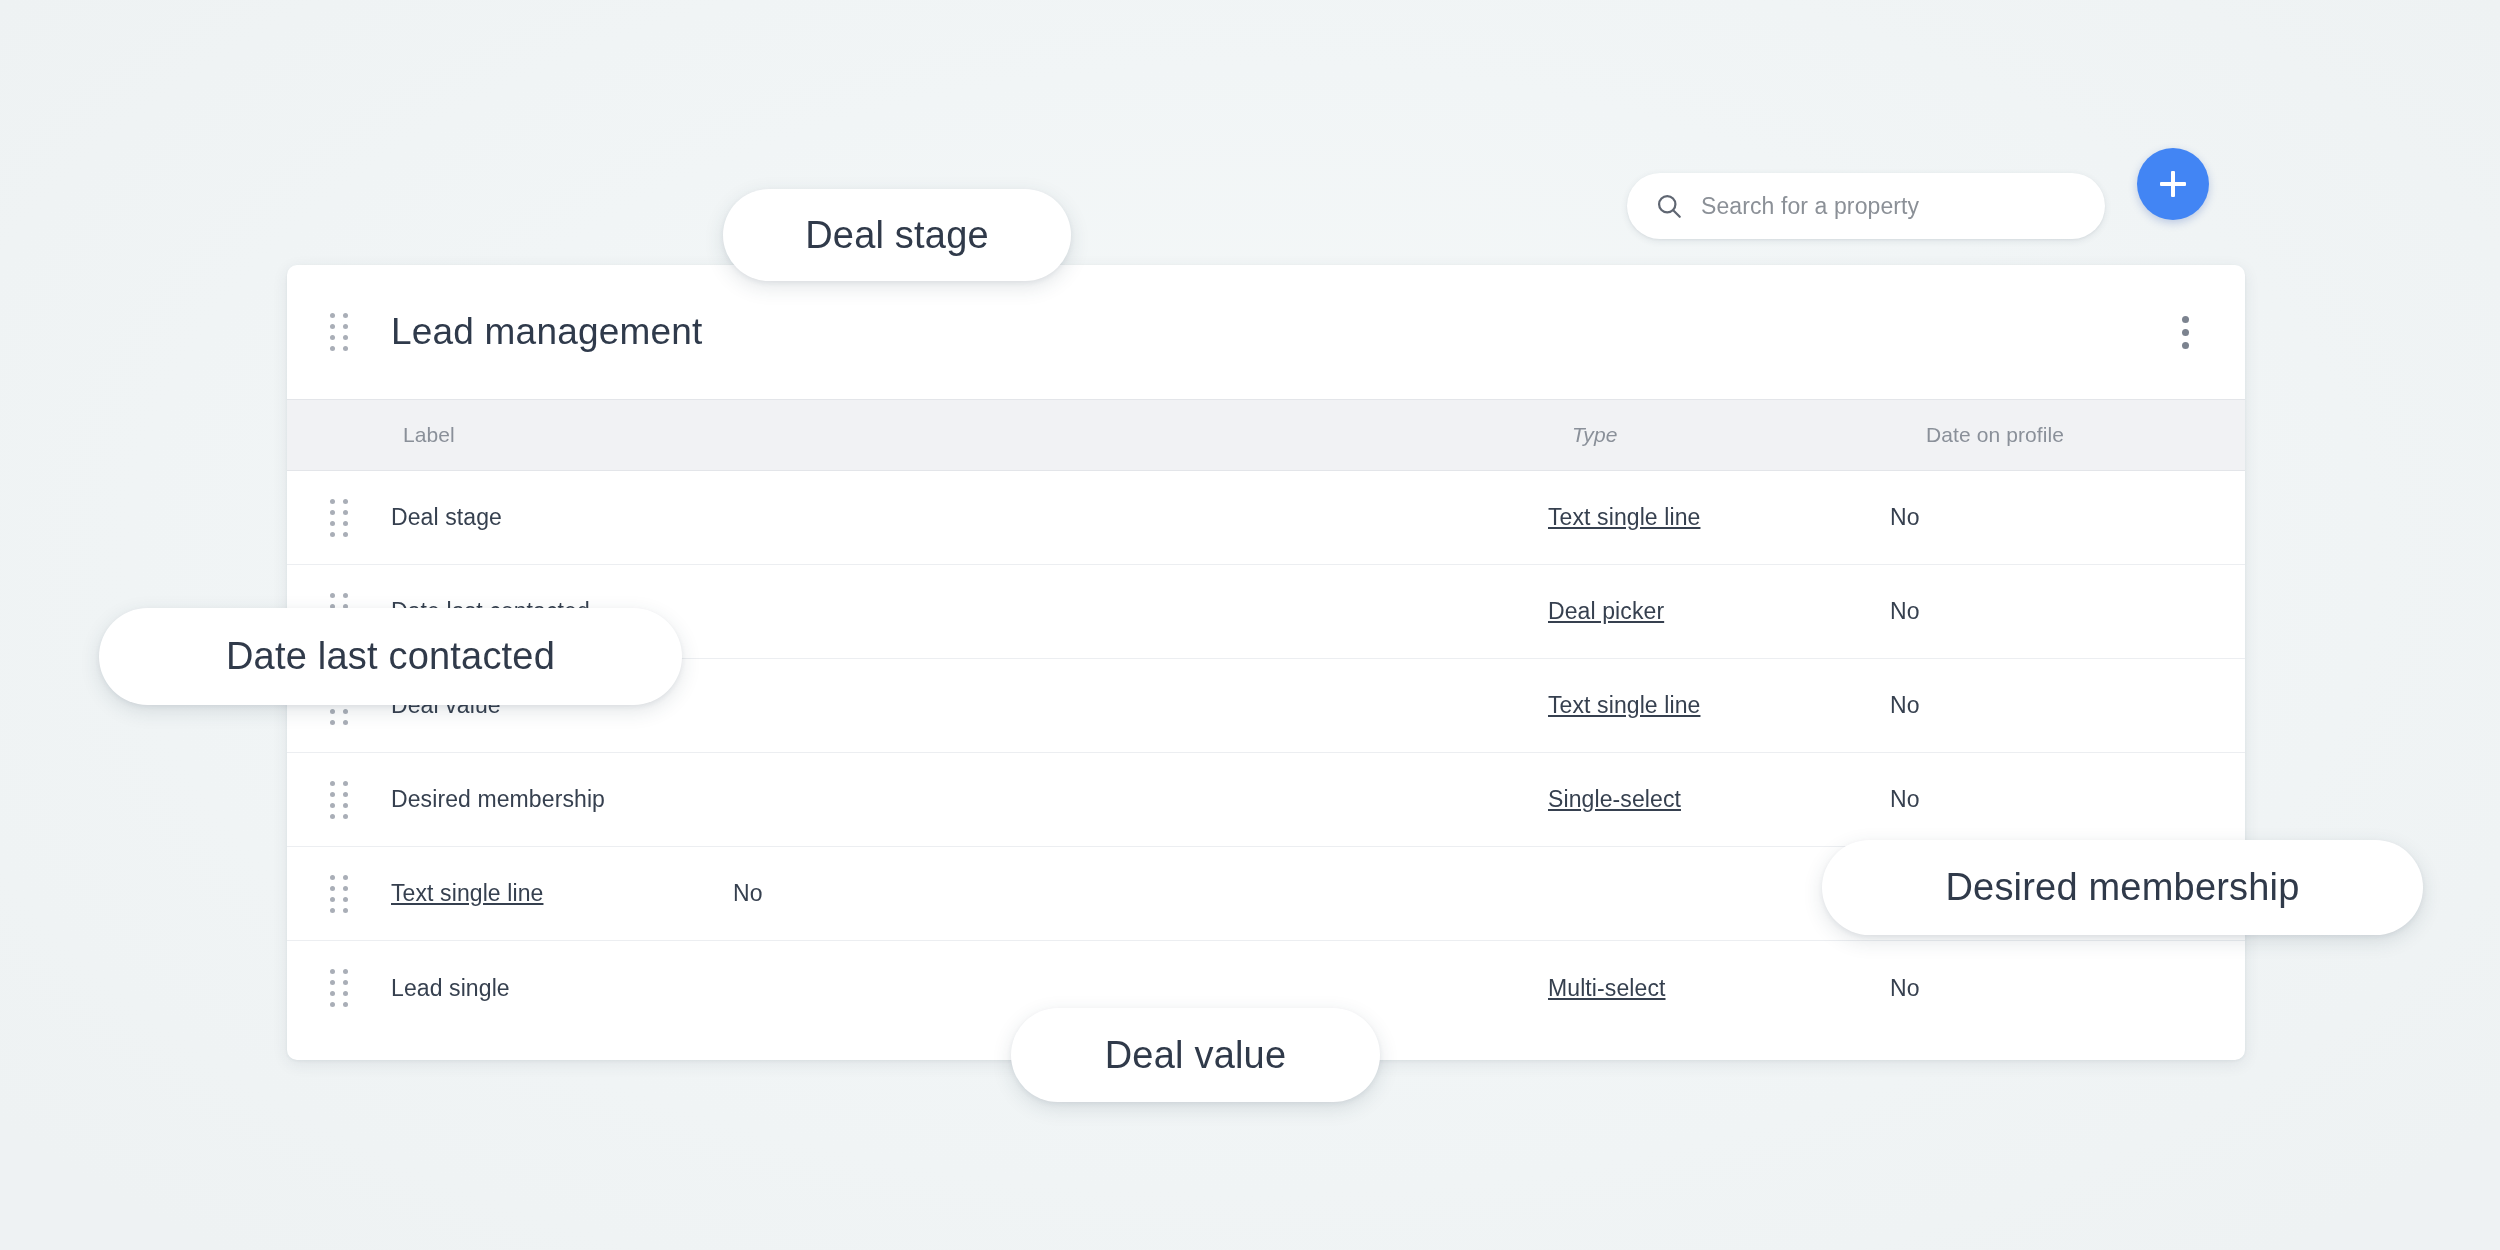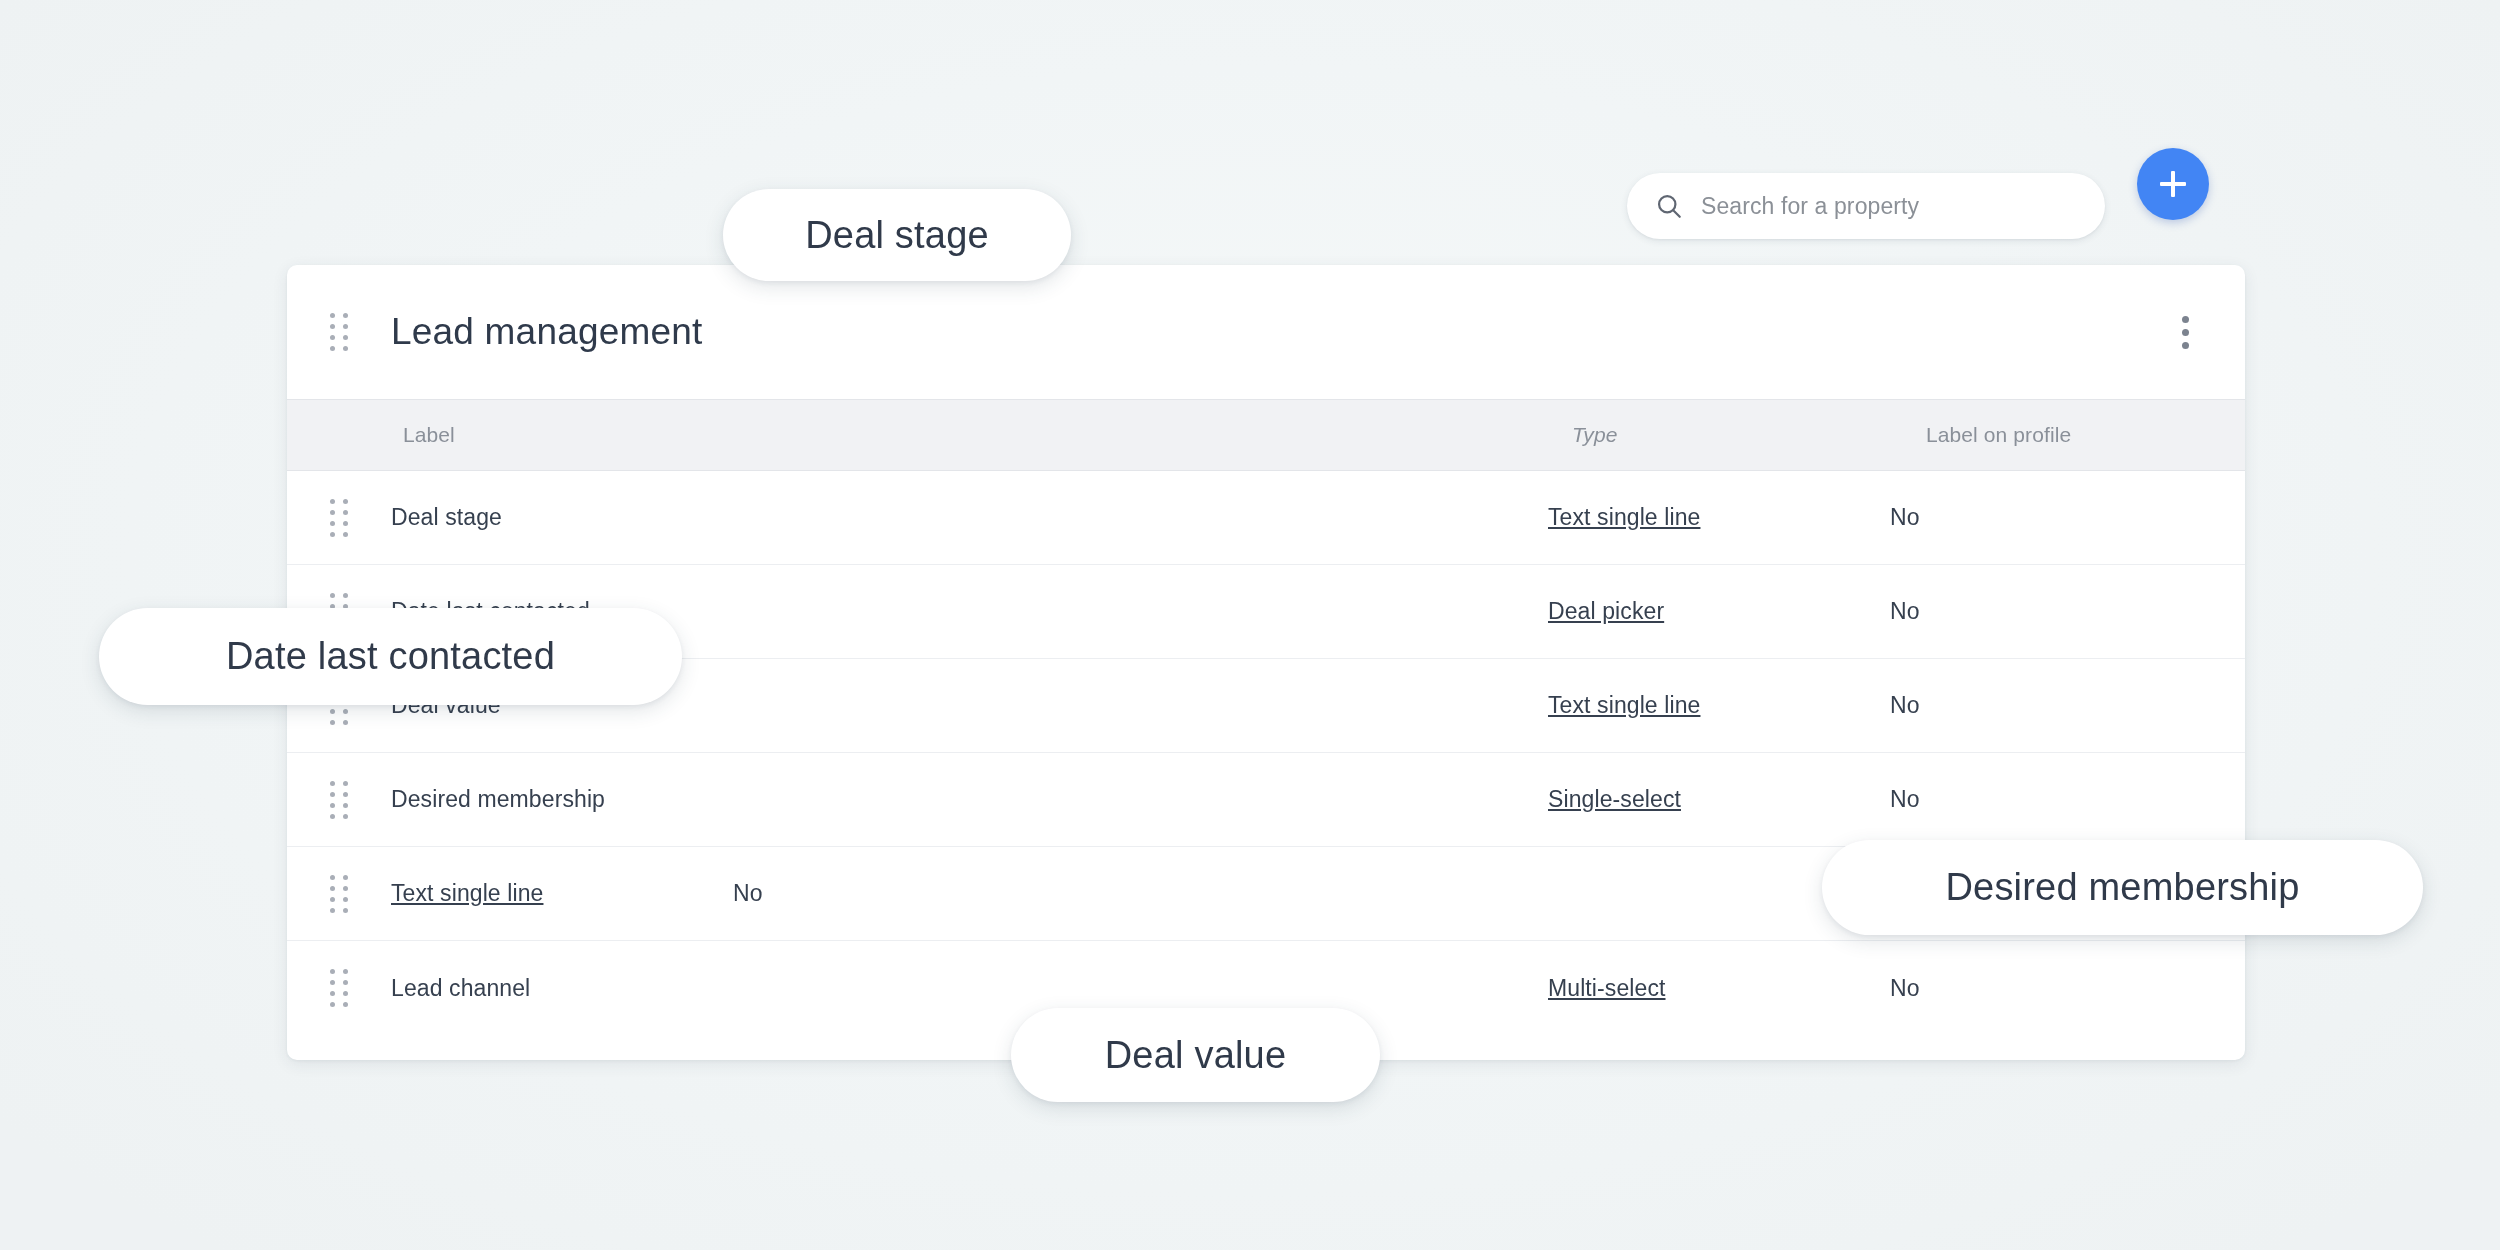--- a/index.html
+++ b/index.html
@@ -260,21 +260,21 @@
       <i></i>
       <i></i>
       <i></i>
     </div>
   </div>
 
   <div class="thead">
     <div class="h-handle"></div>
     <div class="h-label th">Label</div>
     <div class="h-type th">Type</div>
-    <div class="h-show th">Label on profile</div>
+    <div class="h-show th">Date on profile</div>
   </div>
 
   <div id="tbody">
 
     <div class="row">
       <div class="c-handle">
         <div class="dots">
           <span></span>
             <span></span>
             <span></span>
@@ -367,21 +367,21 @@
           <span></span>
             <span></span>
             <span></span>
             <span></span>
           <span></span>
             <span></span>
             <span></span>
             <span></span>
         </div>
       </div>
-      <div class="c-label cell-text">Lead channel</div>
+      <div class="c-label cell-text">Lead single</div>
       <div class="c-type cell-text">Multi-select</div>
       <div class="c-show cell-text">No</div>
     </div>
 
   </div>
 </div>
 
 <div class="pill" id="pill-deal-stage">
   <span>Deal stage</span>
 </div>

